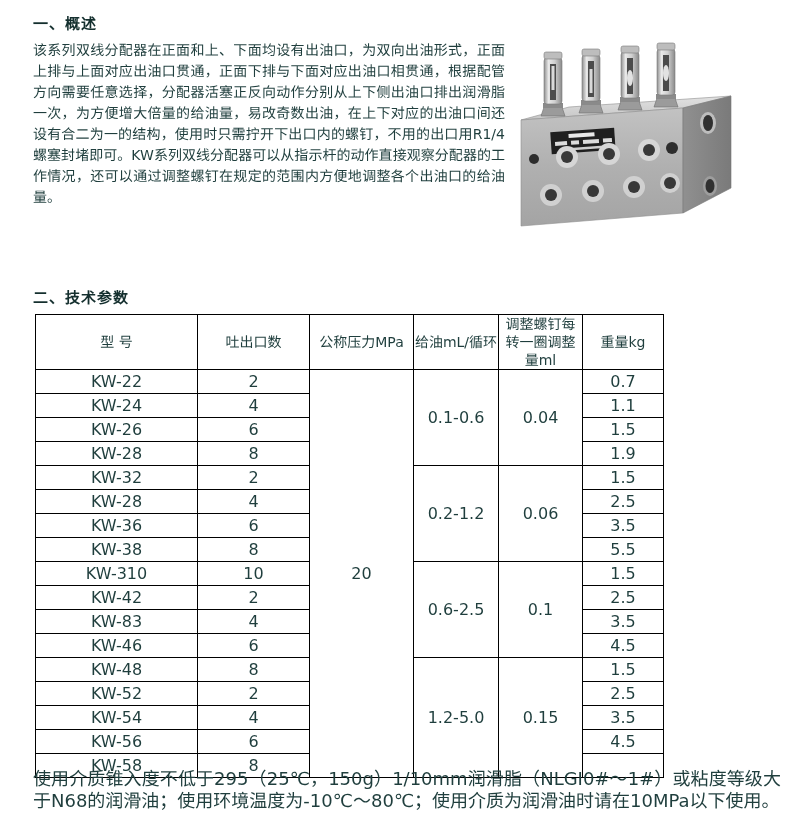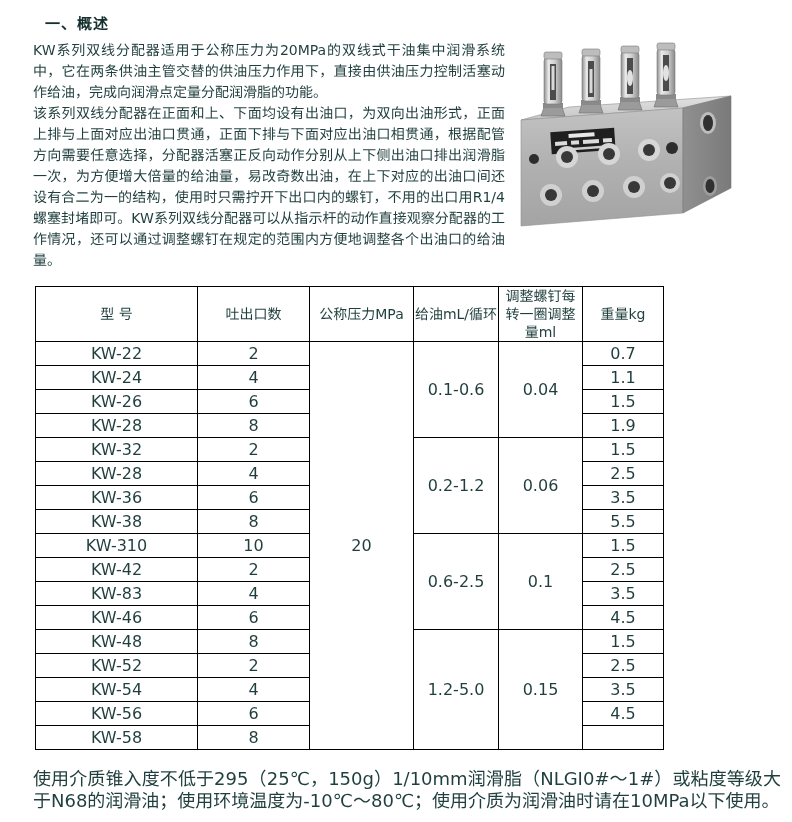--- a/index.html
+++ b/index.html
@@ -8,21 +8,21 @@
     --line:#000000;
   }
   html,body{margin:0;padding:0;}
   body{
     width:792px;height:822px;position:relative;background:#ffffff;overflow:hidden;
     font-family:"DejaVu Sans","Liberation Sans",sans-serif;
     color:var(--ink);
   }
   .sec-heading{
     font-size:15px;font-weight:bold;color:var(--ink-bold);
-    margin:0 0 7px 12px;letter-spacing:1px;
+    margin:0 0 7px 0;letter-spacing:1px;
   }
   .overview{position:absolute;left:33px;top:12px;width:472px;}
   .overview p{font-size:14px;line-height:21px;margin:0;text-align:justify;}
   .photo{position:absolute;left:503px;top:28px;width:289px;height:204px;}
   .specs{position:absolute;left:33px;top:286px;width:757px;}
   table.spec{
     border-collapse:collapse;table-layout:fixed;width:628px;margin-left:2px;
   }
   table.spec th,table.spec td{
     border:1px solid var(--line);
@@ -35,21 +35,20 @@
   .footnote{
     position:absolute;left:33px;top:768px;width:748px;
     font-size:18px;line-height:22px;text-align:justify;
   }
 </style>
 </head>
 <body>
 
 <div class="overview">
   <h2 class="sec-heading">一、概述</h2>
-  <p>KW系列双线分配器适用于公称压力为20MPa的双线式干油集中润滑系统中，它在两条供油主管交替的供油压力作用下，直接由供油压力控制活塞动作给油，完成向润滑点定量分配润滑脂的功能。</p>
   <p>该系列双线分配器在正面和上、下面均设有出油口，为双向出油形式，正面上排与上面对应出油口贯通，正面下排与下面对应出油口相贯通，根据配管方向需要任意选择，分配器活塞正反向动作分别从上下侧出油口排出润滑脂一次，为方便增大倍量的给油量，易改奇数出油，在上下对应的出油口间还设有合二为一的结构，使用时只需拧开下出口内的螺钉，不用的出口用R1/4 螺塞封堵即可。KW系列双线分配器可以从指示杆的动作直接观察分配器的工作情况，还可以通过调整螺钉在规定的范围内方便地调整各个出油口的给油量。</p>
 </div>
 
 <div class="photo">
   <svg width="289" height="204" viewBox="0 0 289 204">
     <defs>
       <linearGradient id="gFront" x1="0" y1="0" x2="0" y2="1">
         <stop offset="0" stop-color="#c2c2c2"></stop>
           <stop offset="0.5" stop-color="#b0b0b0"></stop>
           <stop offset="1" stop-color="#a4a4a4"></stop>
@@ -154,20 +153,21 @@
         <ellipse cx="205" cy="95" rx="5" ry="8" fill="#303030"></ellipse>
       </g>
     <g>
         <ellipse cx="207" cy="158" rx="7" ry="10" fill="#9d9d9d"></ellipse>
         <ellipse cx="207" cy="158" rx="4.5" ry="7" fill="#303030"></ellipse>
       </g>
   </svg>
 </div>
 
 <div class="specs">
+  <h2 class="sec-heading">二、技术参数</h2>
   <table class="spec">
     <colgroup>
       <col style="width:162px">
         <col style="width:112px">
         <col style="width:104px">
       <col style="width:85px">
         <col style="width:84px">
         <col style="width:81px">
     </colgroup>
     <thead>

